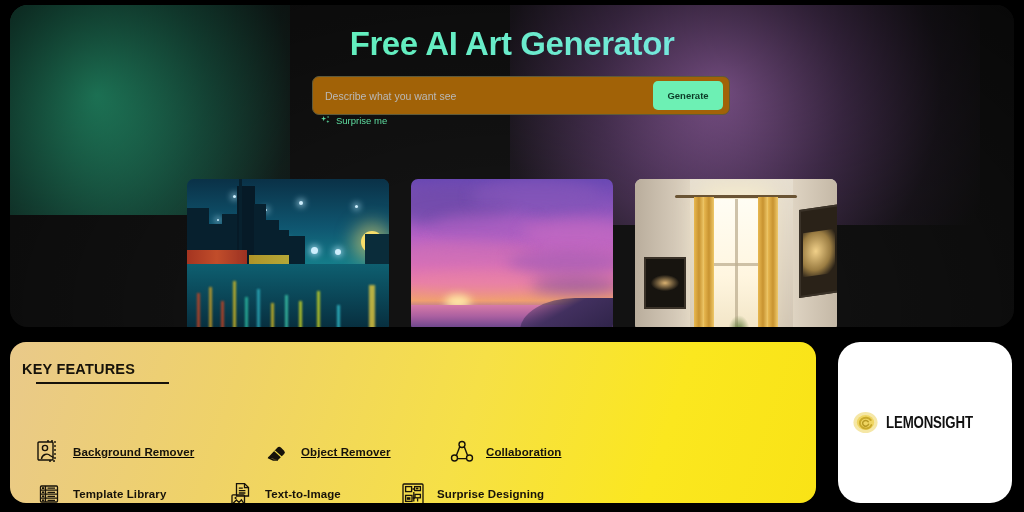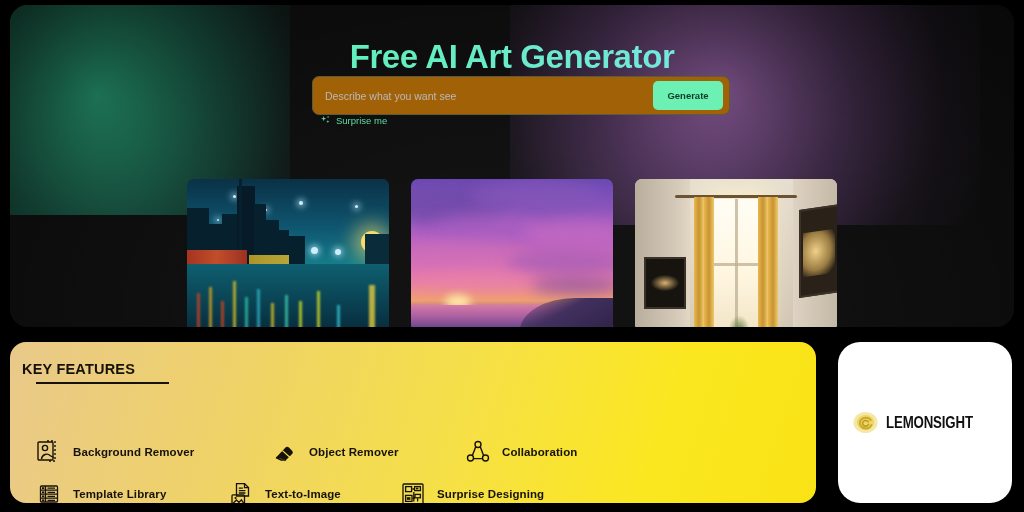--- a/index.html
+++ b/index.html
@@ -46,21 +46,21 @@
   }
   .hero-vignette {
     position: absolute; inset: 0;
     background: radial-gradient(ellipse at 50% 95%, rgba(0,0,0,0.0) 30%, rgba(0,0,0,0.55) 100%);
     pointer-events: none;
   }
 
   .hero-title {
     position: absolute;
     left: 0; right: 0;
-    top: 33px;
+    top: 20px;
     text-align: center;
     font-size: 33px;
     font-weight: 700;
     letter-spacing: -0.4px;
     background: linear-gradient(90deg, #5EEDB0 0%, #63EEC0 40%, #78E6E2 72%, #8FDDF0 100%);
     -webkit-background-clip: text;
     background-clip: text;
     color: transparent;
     -webkit-text-fill-color: transparent;
   }
@@ -340,21 +340,21 @@
         </div>
       </div>
 
     </div>
   </section>
 
   <section class="features">
     <div class="kf-title">KEY FEATURES</div>
     <div class="kf-underline"></div>
 
-    <div class="feat-row" style="left:26px; top:97px; gap:8px;">
+    <div class="feat-row" style="left:26px; top:97px; gap:0;text-decoration:underline;">
 
       <div class="feat" style="width:228px;">
         <span>
           <svg class="feat-icon" viewBox="0 0 26 26" fill="none" stroke="#16120a" stroke-width="1.4">
             <rect x="2" y="3" width="15" height="18" rx="1"></rect>
             <circle cx="9" cy="9" r="2.6"></circle>
             <path d="M5.5 20 C6 15.4 11.5 13.8 14 16.5 L17.5 18.5"></path>
             <path d="M11 2 h8 v8" stroke-dasharray="2 2"></path>
             <path d="M19 10 v12 h-8" stroke-dasharray="2 2"></path>
           </svg>

